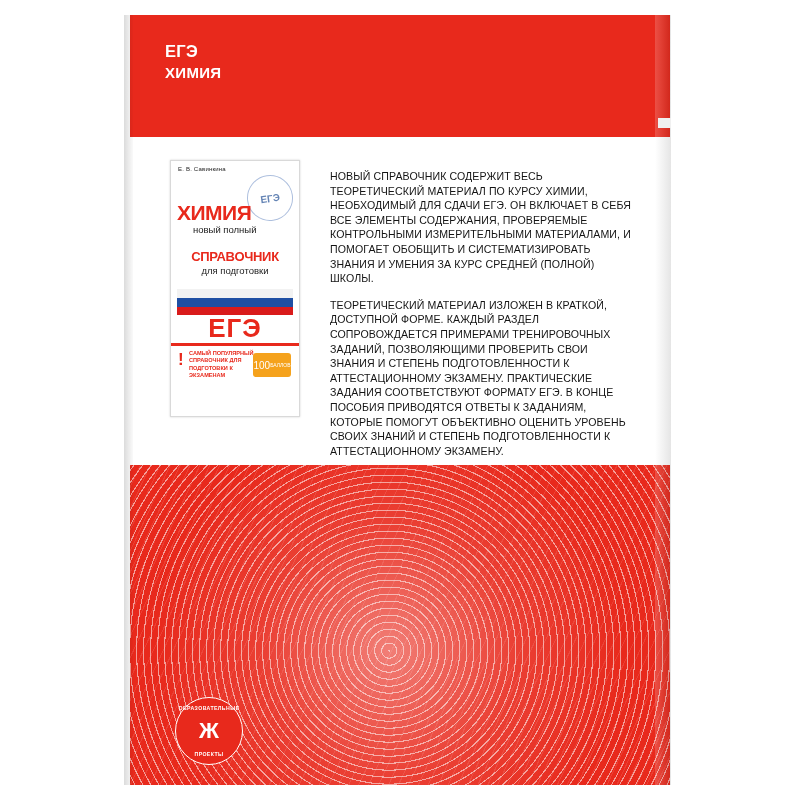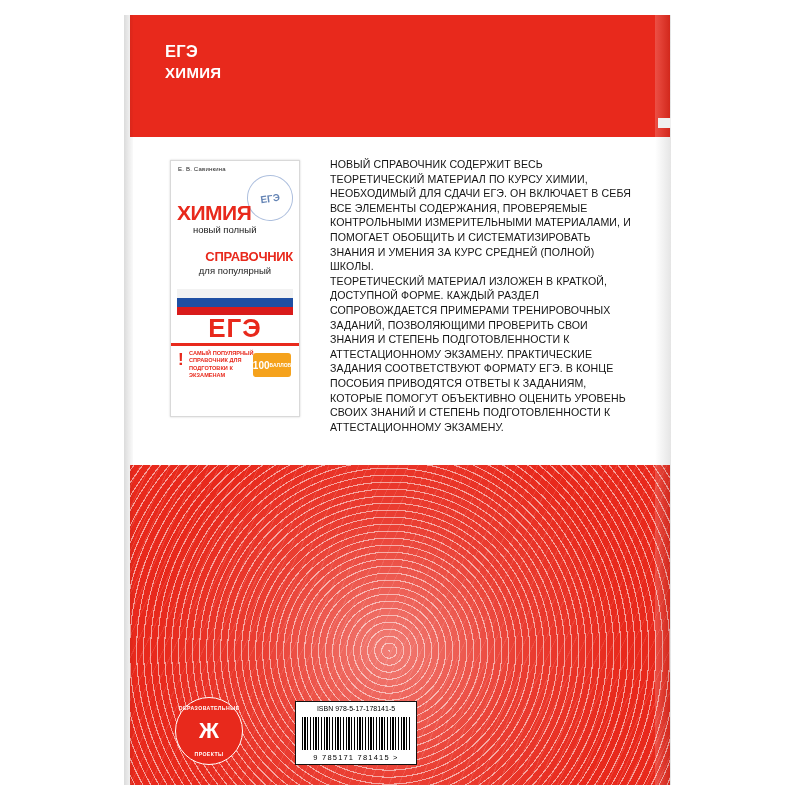--- a/index.html
+++ b/index.html
@@ -124,21 +124,21 @@
     color: #1a1a1a;
     line-height: 11px;
     text-align: left;
     width: 84px;
   }
   .book-spravochnik {
     position: absolute;
     left: 6px;
     top: 88px;
     width: 116px;
-    text-align: right;
+    text-align: center;
     font-size: 13px;
     font-weight: bold;
     color: #e8291c;
     letter-spacing: -0.3px;
   }
   .book-sub2 {
     position: absolute;
     left: 22px;
     top: 104px;
     width: 84px;
@@ -199,21 +199,21 @@
   .book-badge {
     position: absolute;
     right: 8px;
     top: 192px;
     width: 38px;
     height: 24px;
     background: #f5a21c;
     border-radius: 3px;
     color: #ffffff;
     font-size: 10px;
-    font-weight: bold;
+    font-weight: normal;
     display: flex;
     align-items: center;
     justify-content: center;
     line-height: 9px;
     text-align: center;
   }
   .book-badge span { font-size: 5px; display:block; }
 
   .book-caption {
     position: absolute;
@@ -233,21 +233,21 @@
     position: absolute;
     left: 200px;
     top: 20px;
     width: 305px;
     font-size: 10.6px;
     line-height: 14.6px;
     color: #141414;
     text-transform: uppercase;
     letter-spacing: 0.1px;
   }
-  .annotation p { margin: 0 0 0 0; }
+  .annotation p { margin: 12px 0 0 0; }
 
   
   .dot-field {
     position: absolute;
     left: 0;
     top: 450px;
     width: 540px;
     height: 320px;
     background:
       radial-gradient(circle at 48% 58%, rgba(255,255,255,0.40) 0%, rgba(255,255,255,0.10) 38%, rgba(255,255,255,0) 70%),
@@ -376,21 +376,21 @@
     </div>
 
     <div class="white-panel">
 
       <div class="book">
         <div class="book-author">Е. В. Савинкина</div>
         <div class="book-stamp">ЕГЭ</div>
         <div class="book-himiya">ХИМИЯ</div>
         <div class="book-sub1">новый полный</div>
         <div class="book-spravochnik">СПРАВОЧНИК</div>
-        <div class="book-sub2">для популярный</div>
+        <div class="book-sub2">для подготовки</div>
         <div class="book-flag">
           <div class="flag-white"></div>
           <div class="flag-blue"></div>
           <div class="flag-red"></div>
         </div>
         <div class="book-ege">ЕГЭ</div>
         <div class="book-redline"></div>
         <div class="book-excl">!</div>
         <div class="book-bottomtext">самый популярный справочник для подготовки к экзаменам</div>
         <div class="book-badge">
@@ -408,25 +408,20 @@
     </div>
 
     <div class="dot-field">
 
       <div class="publisher">
         <div class="pub-text-top">ОБРАЗОВАТЕЛЬНЫЕ</div>
         <div class="pub-mark">Ж</div>
         <div class="pub-text-bottom">ПРОЕКТЫ</div>
       </div>
 
-      <div class="barcode-box">
-        <div class="isbn-text">ISBN 978-5-17-178141-5</div>
-        <div class="barcode-bars"></div>
-        <div class="barcode-num">9 785171 781415 &gt;</div>
-      </div>
 
     </div>
 
   </div>
 
   <div class="spine"></div>
   <div class="edge"></div>
   <div class="notch"></div>
 
 </div>

